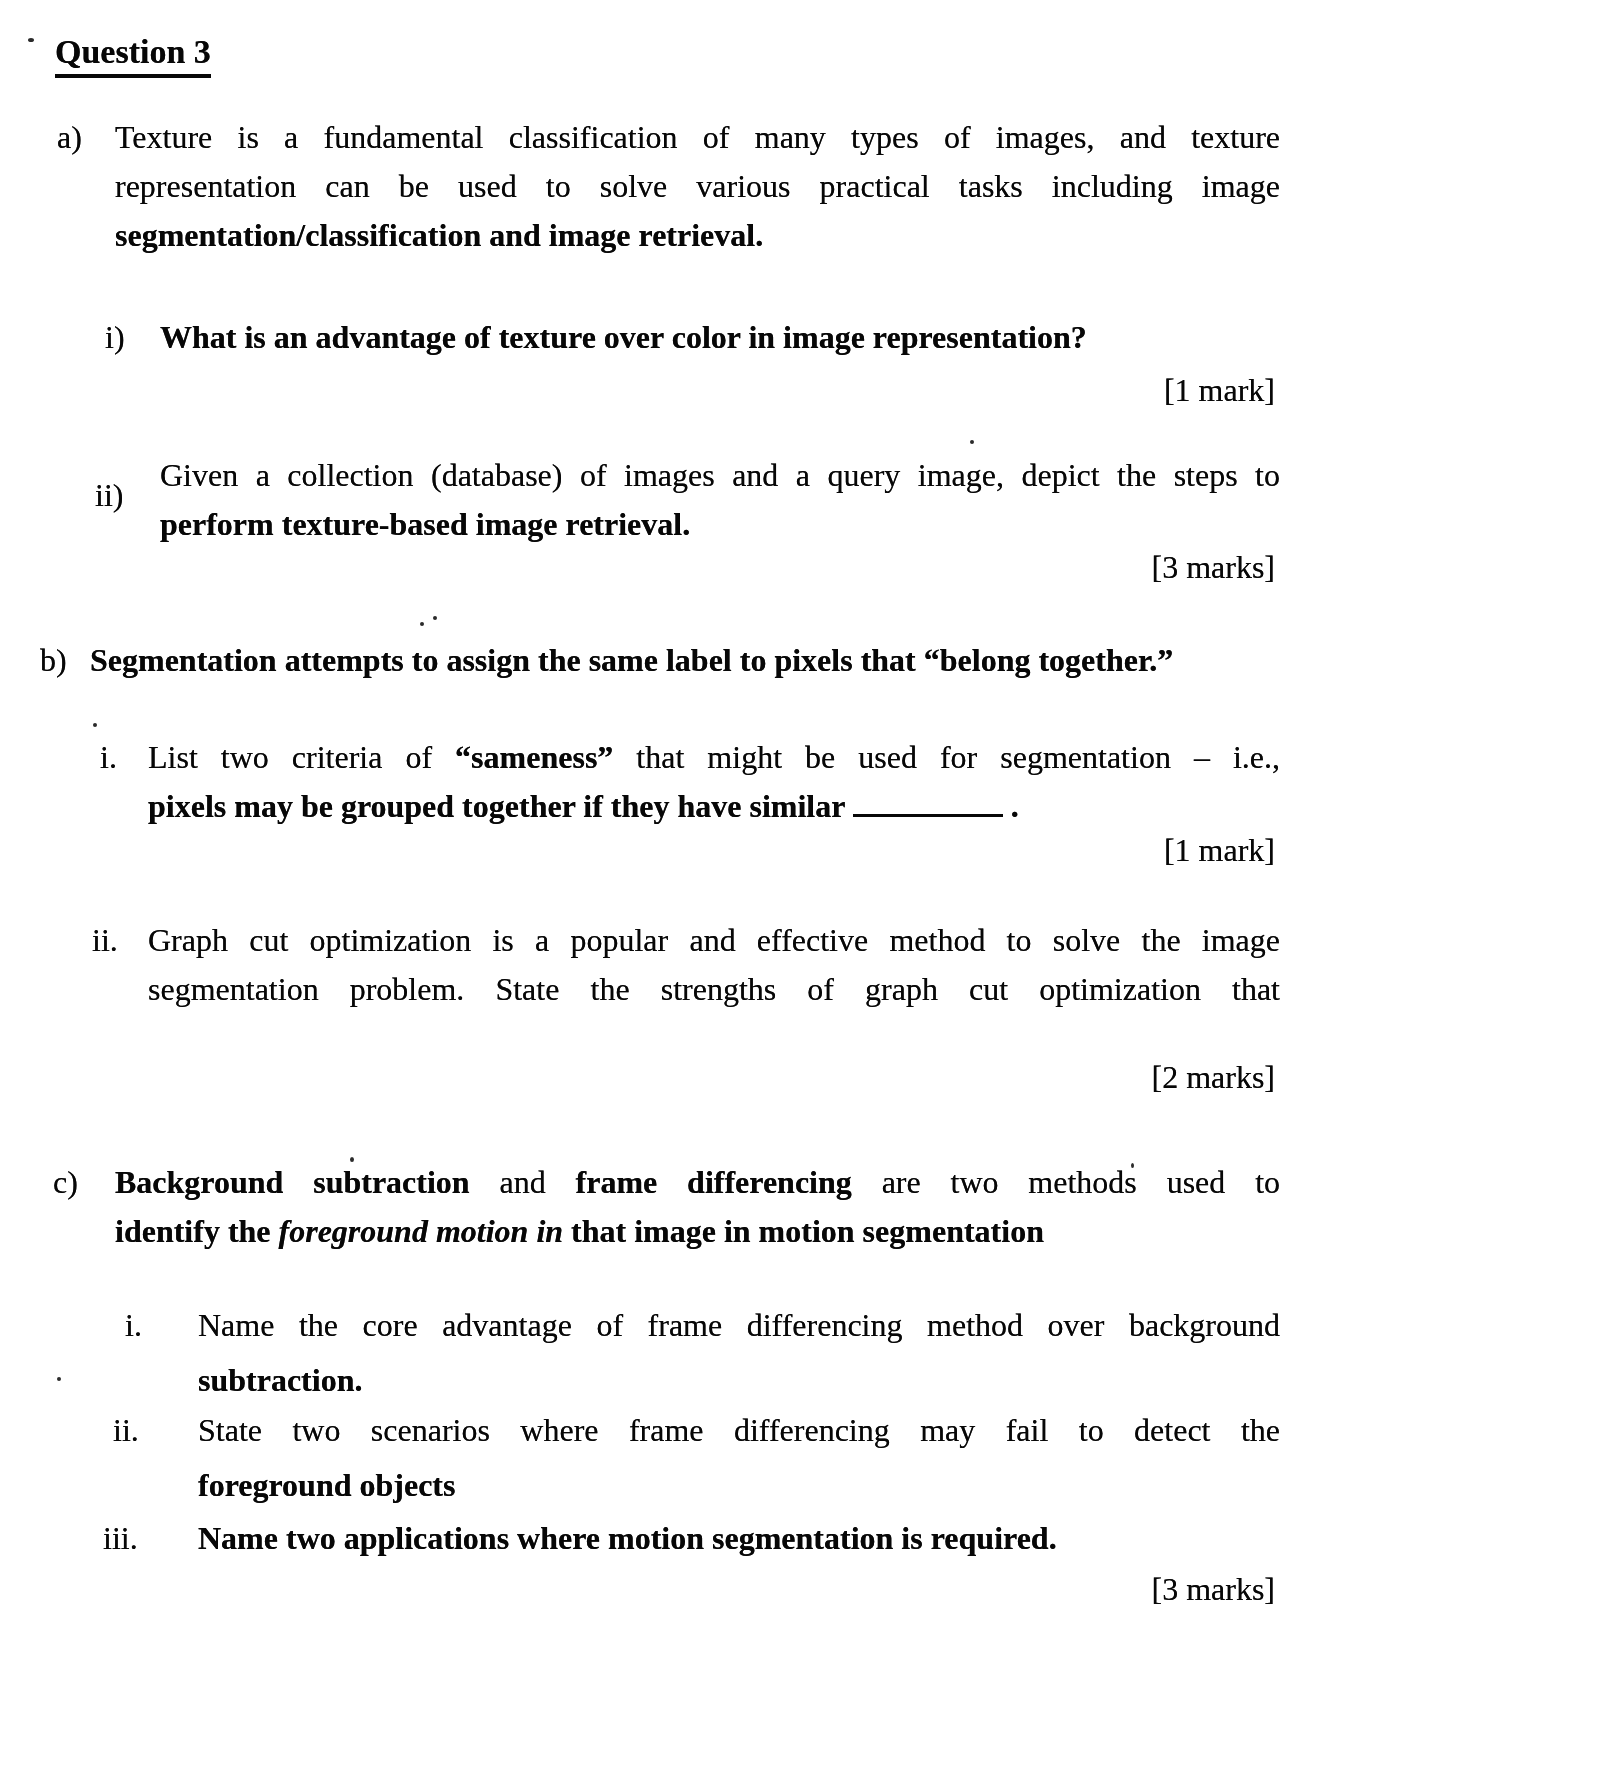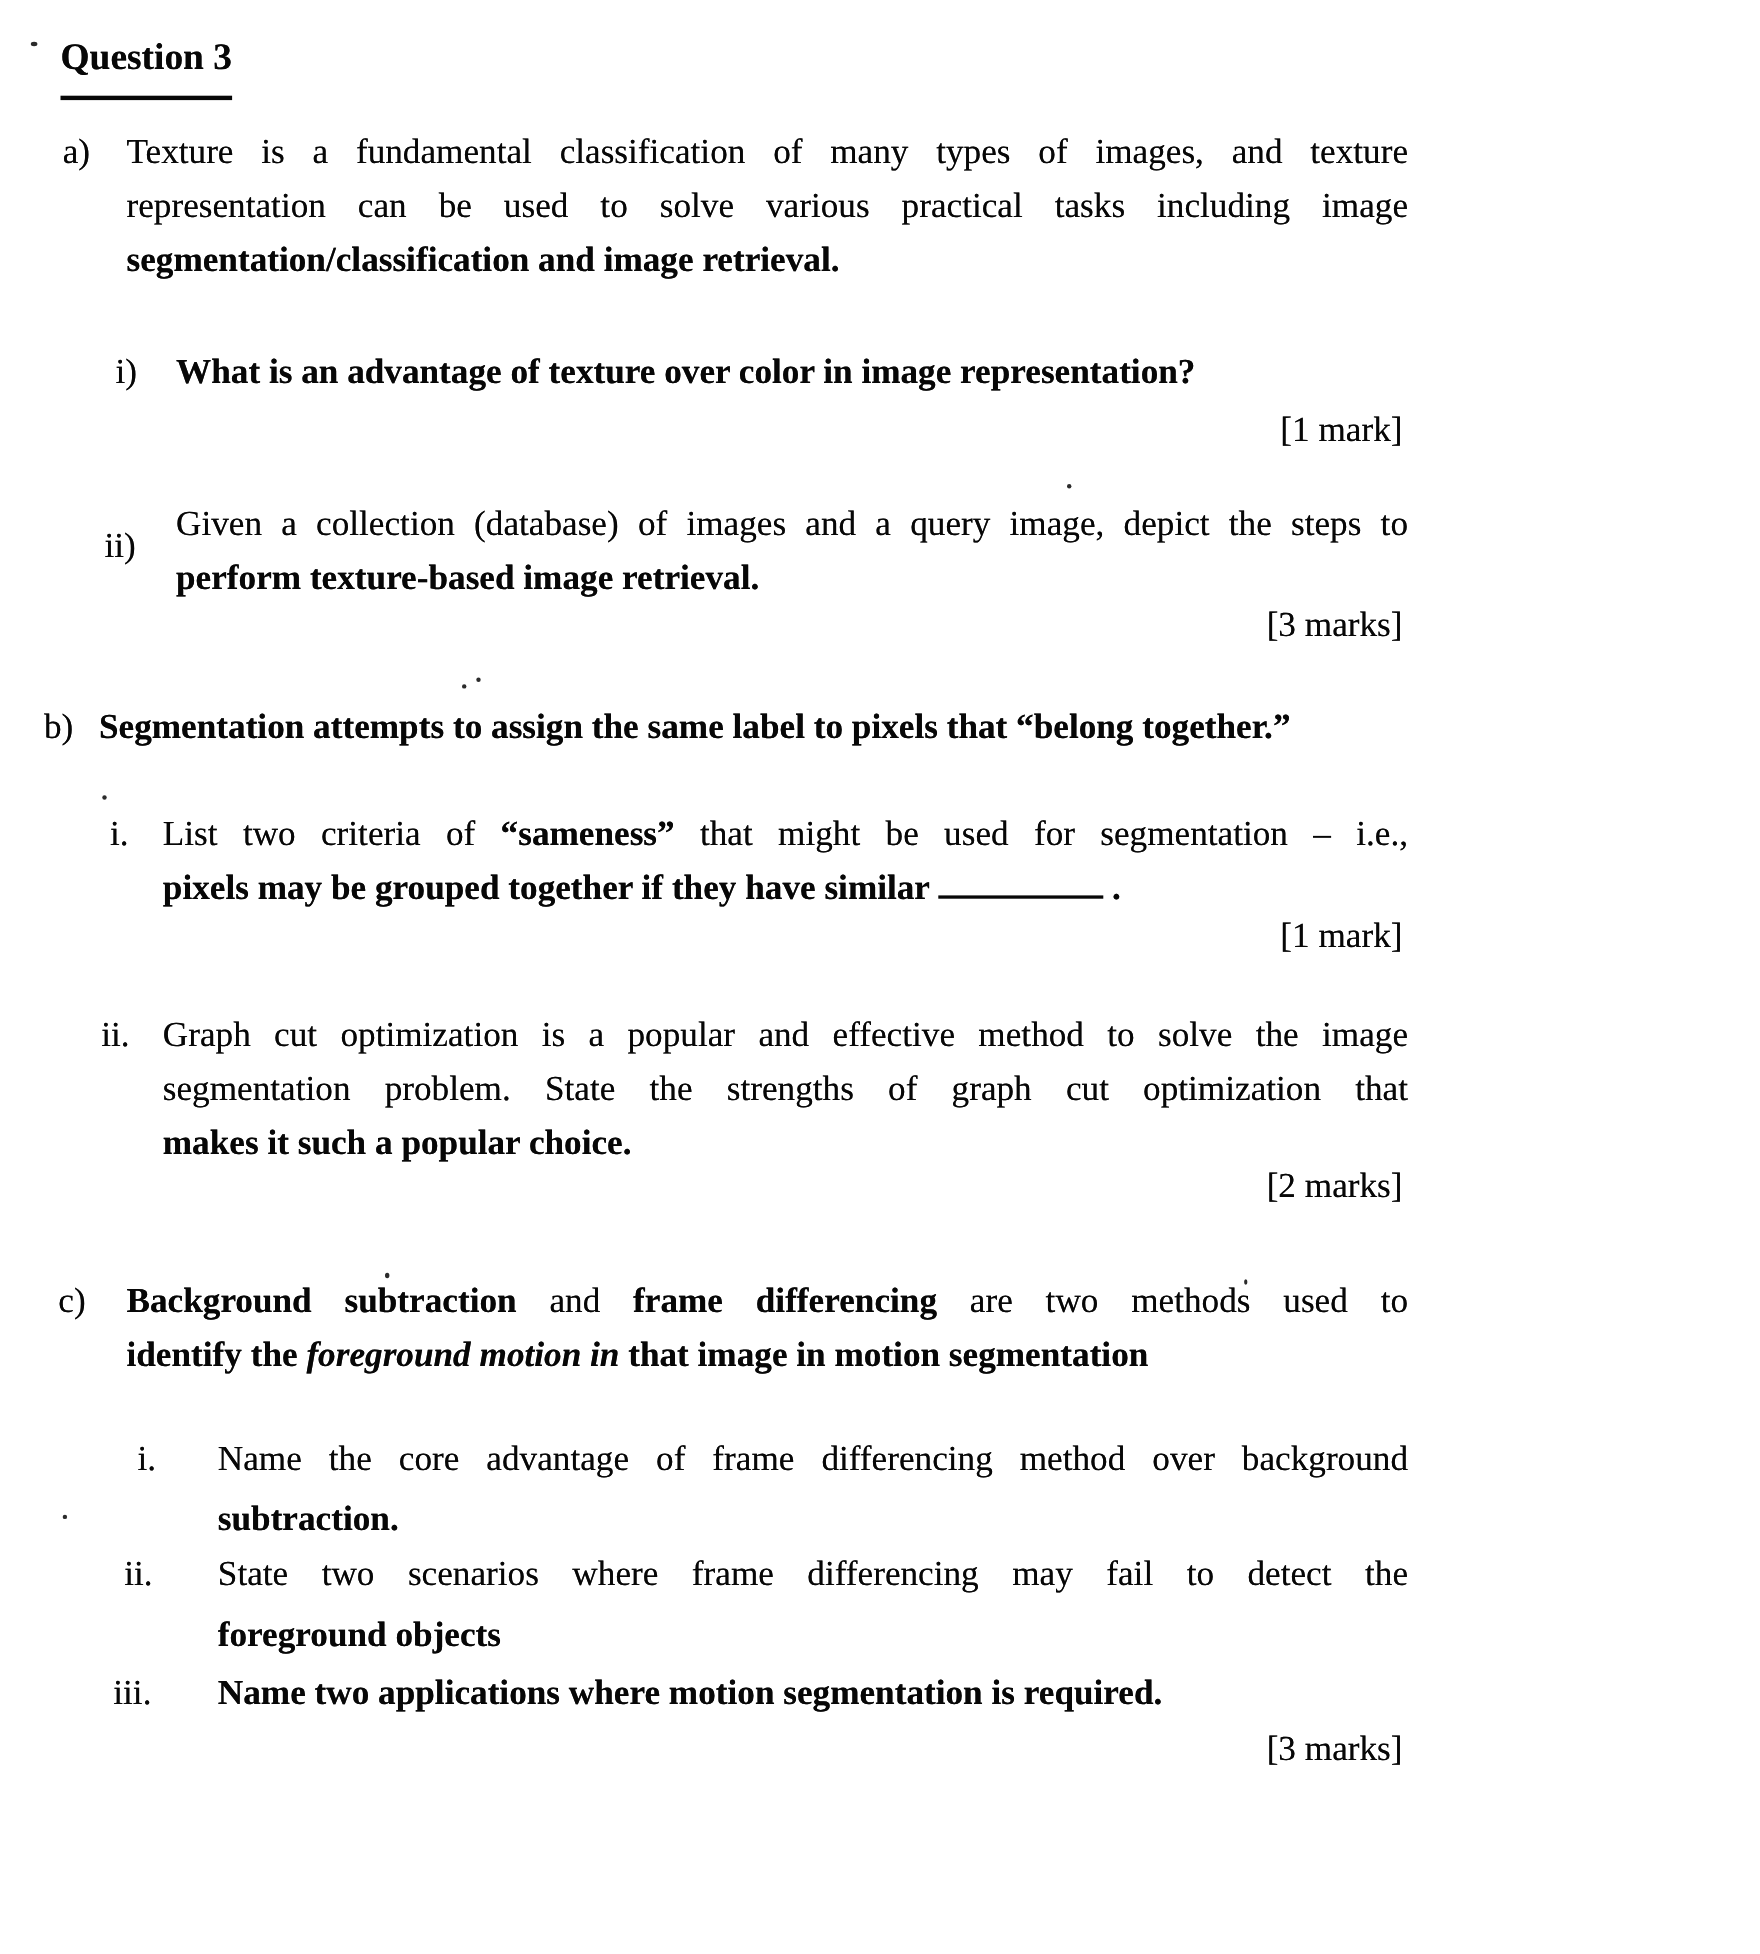--- a/index.html
+++ b/index.html
@@ -15,21 +15,21 @@
     text-shadow:0 0 .5px rgba(0,0,0,.75);
   }
   .blk{position:absolute;}
   .lbl{position:absolute;top:0;}
   .line{text-align:left;}
   .just{text-align:justify;text-align-last:justify;}
   .one{white-space:nowrap;font-weight:bold;}
   .marks{position:absolute;left:0;width:1275px;text-align:right;white-space:nowrap;}
   .heading{
     font-weight:bold;font-size:34px;line-height:44px;white-space:nowrap;
-    border-bottom:4px solid #070707;padding-bottom:16px;margin-top:38px;
+    border-bottom:4px solid #070707;padding-bottom:4px;margin-top:38px;
   }
   .b{font-weight:bold;}
   .i{font-style:italic;}
   .blank{display:inline-block;width:150px;border-bottom:3px solid #070707;height:28px;vertical-align:baseline;}
   .speck{position:absolute;background:#2b2b2b;border-radius:50%;}
   .csub{line-height:55px;}
 </style>
 </head>
 <body>
 
@@ -77,21 +77,20 @@
     <span class="lbl" style="left:-48px;">i.</span>
     <div class="line just"><span>List two criteria of </span><span class="b">“sameness”</span><span> that might be used for segmentation – i.e.,</span></div>
     <div class="line one"><span>pixels may be grouped together if they have similar </span><span class="blank"></span><span> .</span></div>
   </div>
   <div class="marks" style="top:826px;">[1 mark]</div>
 
   <div class="blk" style="left:148px;top:916px;width:1132px;">
     <span class="lbl" style="left:-56px;">ii.</span>
     <div class="line just">Graph cut optimization is a popular and effective method to solve the image</div>
     <div class="line just">segmentation problem. State the strengths of graph cut optimization that</div>
-    <div class="line one">makes it such a popular choice.</div>
   </div>
   <div class="marks" style="top:1053px;">[2 marks]</div>
 
   <div class="blk" style="left:115px;top:1158px;width:1165px;">
     <span class="lbl" style="left:-62px;">c)</span>
     <div class="line just"><span class="b">Background subtraction</span><span> and </span><span class="b">frame differencing</span><span> are two methods used to</span></div>
     <div class="line one"><span>identify the </span><span class="i">foreground motion in</span><span> that image in motion segmentation</span></div>
   </div>
 
   <div class="blk csub" style="left:198px;top:1298px;width:1082px;">

